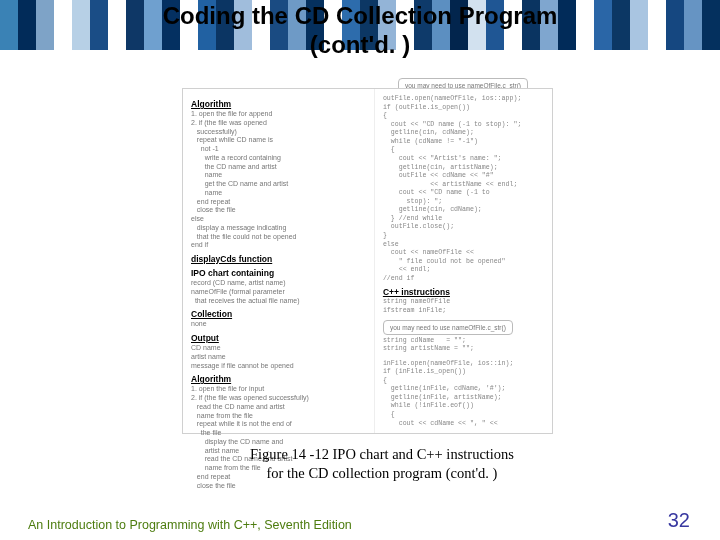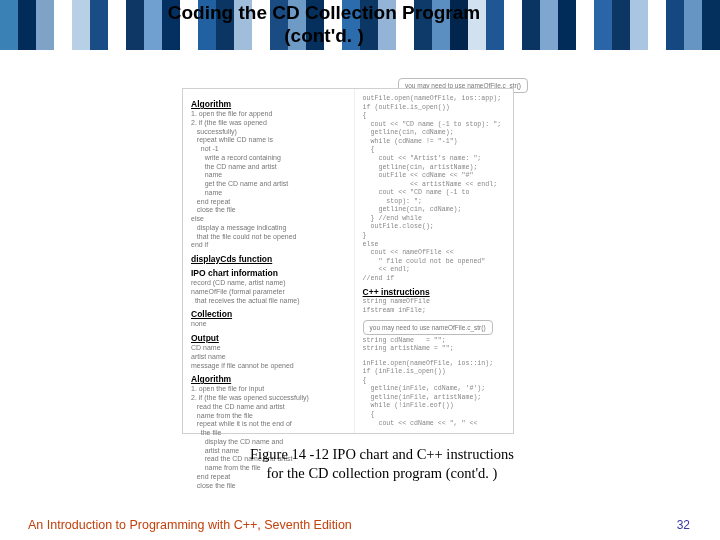--- a/index.html
+++ b/index.html
@@ -1,31 +1,31 @@
 <!DOCTYPE html>
 <html><head>
 <meta charset="utf-8">
 <style>
   * { box-sizing: border-box; margin: 0; padding: 0; }
   html, body { width: 720px; height: 540px; font-family: Arial, Helvetica, sans-serif; background: #fff; color: #000; }
   .slide { position: relative; width: 720px; height: 540px; overflow: hidden; }
   .banner { position: absolute; top: 0; left: 0; width: 720px; height: 50px; display: flex; }
   .banner span { display: block; height: 50px; }
-  .title { position: absolute; top: 2px; left: 0; width: 648px; text-align: center; font-family: "Trebuchet MS", Verdana, sans-serif; font-weight: 700; font-size: 19px; line-height: 1.2; color: #000; }
-  .figure-box { position: absolute; top: 88px; left: 182px; width: 332px; height: 346px; border: 1px solid #d0d0d0; background: #fff; display: flex; }
+  .title { position: absolute; top: 2px; left: 0; width: 720px; text-align: center; font-family: "Trebuchet MS", Verdana, sans-serif; font-weight: 700; font-size: 24px; line-height: 1.2; color: #000; }
+  .figure-box { position: absolute; top: 88px; left: 182px; width: 371px; height: 346px; border: 1px solid #d0d0d0; background: #fff; display: flex; }
   .figure-box .col { padding: 6px 8px; }
   .figure-box .col-left { width: 52%; border-right: 1px solid #eee; }
   .figure-box .col-right { width: 48%; }
   .ipo-head { font-family: Arial, sans-serif; font-size: 8.5px; font-weight: 700; margin-top: 4px; margin-bottom: 1px; text-decoration: underline; }
   .ipo-text { font-family: Arial, sans-serif; font-size: 7px; line-height: 1.25; color: #777; white-space: pre-wrap; }
   .code-text { font-family: "Courier New", monospace; font-size: 6.6px; line-height: 1.3; color: #888; white-space: pre; }
   .callout { position: absolute; top: 78px; left: 398px; background: #fff; border: 1px solid #bbb; padding: 3px 6px; border-radius: 4px; font-size: 6.5px; font-family: Arial; color: #777; }
   .caption { position: absolute; top: 445px; left: 0; width: 720px; text-align: center; font-size: 14.5px; font-family: Liberation Serif, serif; line-height: 1.3; padding-left: 44px; }
-  .footer-left { position: absolute; bottom: 8px; left: 28px; font-size: 12.5px; color: #c2410c; }
-  .footer-right { position: absolute; bottom: 8px; right: 30px; font-size: 12px; color: #3838a0; }
+  .footer-left { position: absolute; bottom: 8px; left: 28px; font-size: 12.5px; color: #4d7c0f; }
+  .footer-right { position: absolute; bottom: 8px; right: 30px; font-size: 20px; color: #3838a0; }
 </style>
 </head>
 <body>
 
 <div class="slide">
 
   <div class="banner" id="banner">
       <span style="width: 18px; background: rgb(58, 130, 181);"></span>
       <span style="width: 18px; background: rgb(1, 43, 89);"></span>
       <span style="width: 18px; background: rgb(126, 163, 199);"></span>
@@ -89,21 +89,21 @@
        name
        get the CD name and artist
        name
    end repeat
    close the file</div>
       <div class="ipo-text">else
    display a message indicating
    that the file could not be opened
 end if</div>
       <div class="ipo-head">displayCds function</div>
-      <div class="ipo-head" style="text-decoration:none;">IPO chart information</div>
+      <div class="ipo-head" style="text-decoration:none;">IPO chart containing</div>
       <div class="ipo-text">record (CD name, artist name)
 nameOfFile (formal parameter
   that receives the actual file name)</div>
       <div class="ipo-head">Collection</div>
       <div class="ipo-text">none</div>
       <div class="ipo-head">Output</div>
       <div class="ipo-text">CD name
 artist name
 message if file cannot be opened</div>
       <div class="ipo-head">Algorithm</div>

